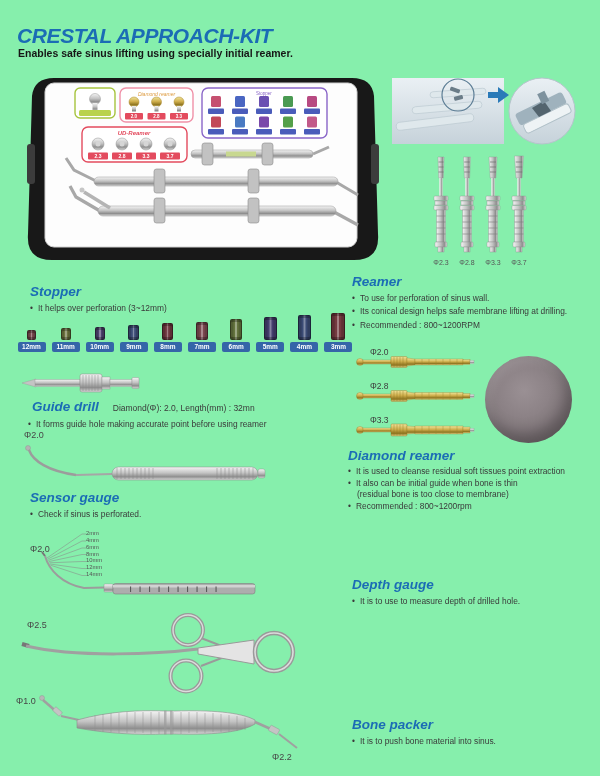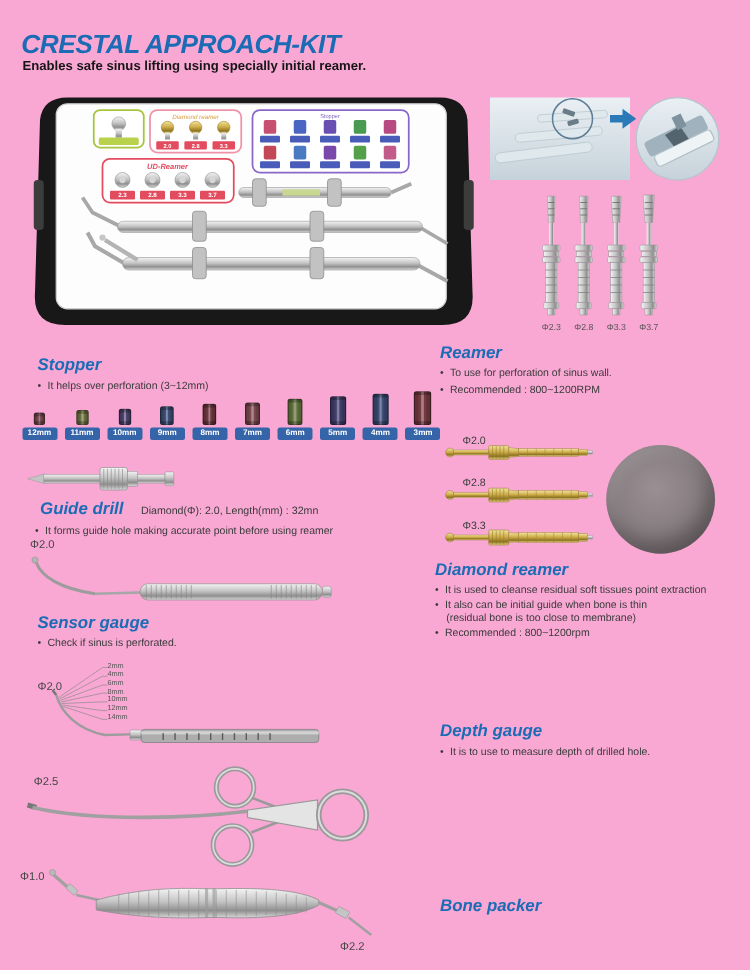--- a/index.html
+++ b/index.html
@@ -1,18 +1,18 @@
 <!DOCTYPE html>
 <html><head>
 <meta charset="utf-8">
 <style>
   *{margin:0;padding:0;box-sizing:border-box}
   html,body{background:#fff}
   body{font-family:"Liberation Sans",sans-serif;color:#222}
-  #page{position:relative;width:600px;height:776px;background:#f9a8d4;overflow:hidden}
+  #page{position:relative;width:600px;height:776px;background:#86efac;overflow:hidden}
   .abs{position:absolute}
   .title{font-size:21px;font-weight:bold;font-style:italic;color:#1b6cb5;letter-spacing:-.4px}
   .subtitle{font-size:10.5px;font-weight:bold;color:#161616}
   .sec-title{font-size:13.5px;font-weight:bold;font-style:italic;color:#1b6cb5;white-space:nowrap}
   .bullet{font-size:8.4px;color:#3a3a3a;line-height:13.4px;padding-left:8px;position:relative;white-space:nowrap}
   .bullet::before{content:"\2022";position:absolute;left:0;top:0;color:#3a3a3a}
   .bullet-cont{font-size:8.4px;color:#3a3a3a;line-height:11.5px;padding-left:9px;white-space:nowrap}
   .bullets{margin-top:3px}
   .bullets-tight .bullet{line-height:11.5px}
   .spec{font-size:8.5px;color:#3a3a3a;margin-left:14px;white-space:nowrap}
@@ -271,20 +271,21 @@
   </svg>
   <span class="tool-label abs" style="left:428px;top:259px">Φ2.3</span>
   <span class="tool-label abs" style="left:454px;top:259px">Φ2.8</span>
   <span class="tool-label abs" style="left:480px;top:259px">Φ3.3</span>
   <span class="tool-label abs" style="left:506px;top:259px">Φ3.7</span>
 
   <section class="abs" style="left:352px;top:274px;width:246px">
     <h2 class="sec-title">Reamer</h2>
     <div class="bullets">
       <div class="bullet">To use for perforation of sinus wall.</div>
+      <div class="bullet">Its conical design helps safe membrane lifting at drilling.</div>
       <div class="bullet">Recommended : 800~1200RPM</div>
     </div>
   </section>
 
   <section class="abs" style="left:30px;top:284px;width:310px">
     <h2 class="sec-title">Stopper</h2>
     <div class="bullets">
       <div class="bullet">It helps over perforation (3~12mm)</div>
     </div>
   </section>
@@ -488,15 +489,18 @@
     <rect x="149" y="20.5" width="2.5" height="24" fill="#9a9a9a" opacity=".65"></rect>
     <rect x="155" y="20.5" width="2.5" height="24" fill="#9a9a9a" opacity=".65"></rect>
     <path d="M240,32 L258,40" stroke="#a0a0a0" stroke-width="2.5" fill="none"></path>
     <rect x="254" y="37" width="10" height="6" rx="1" fill="#c4c4c4" stroke="#909090" stroke-width=".4" transform="rotate(28 259 40)"></rect>
     <path d="M264,44 L282,58" stroke="#a0a0a0" stroke-width="2" fill="none"></path>
   </svg>
   <span class="size-label abs" style="left:272px;top:752px">Φ2.2</span>
 
   <section class="abs" style="left:352px;top:717px;width:240px">
     <h2 class="sec-title">Bone packer</h2>
+    <div class="bullets">
+      <div class="bullet">It is to push bone material into sinus.</div>
+    </div>
   </section>
 
 </div>
 
 </body></html>

